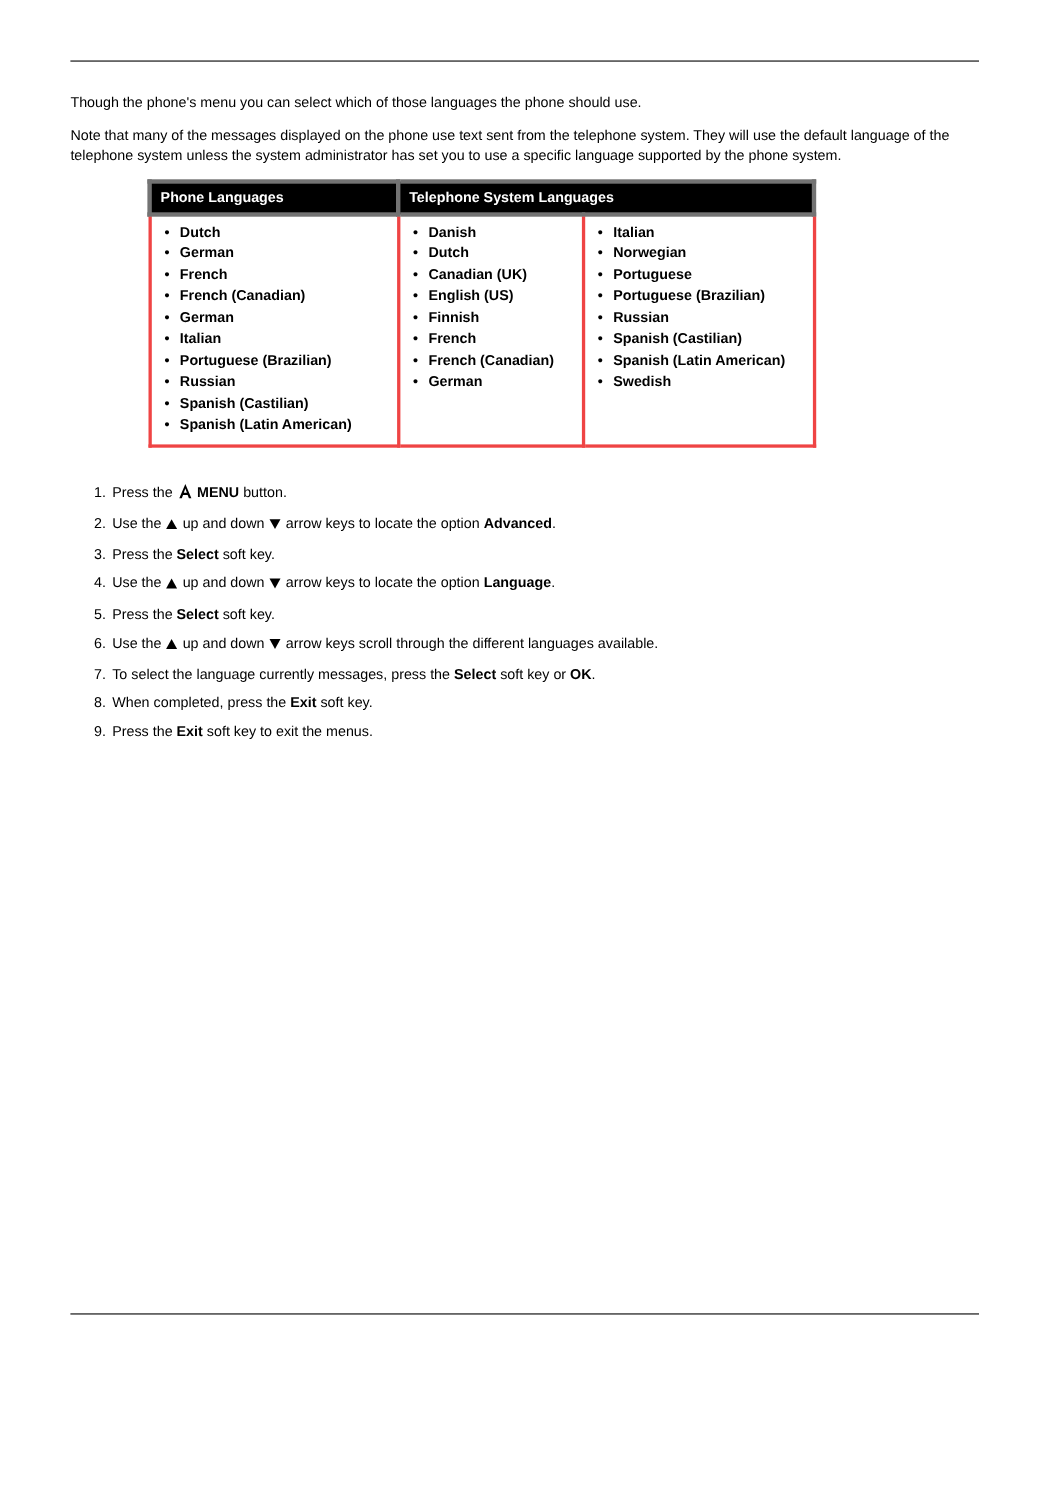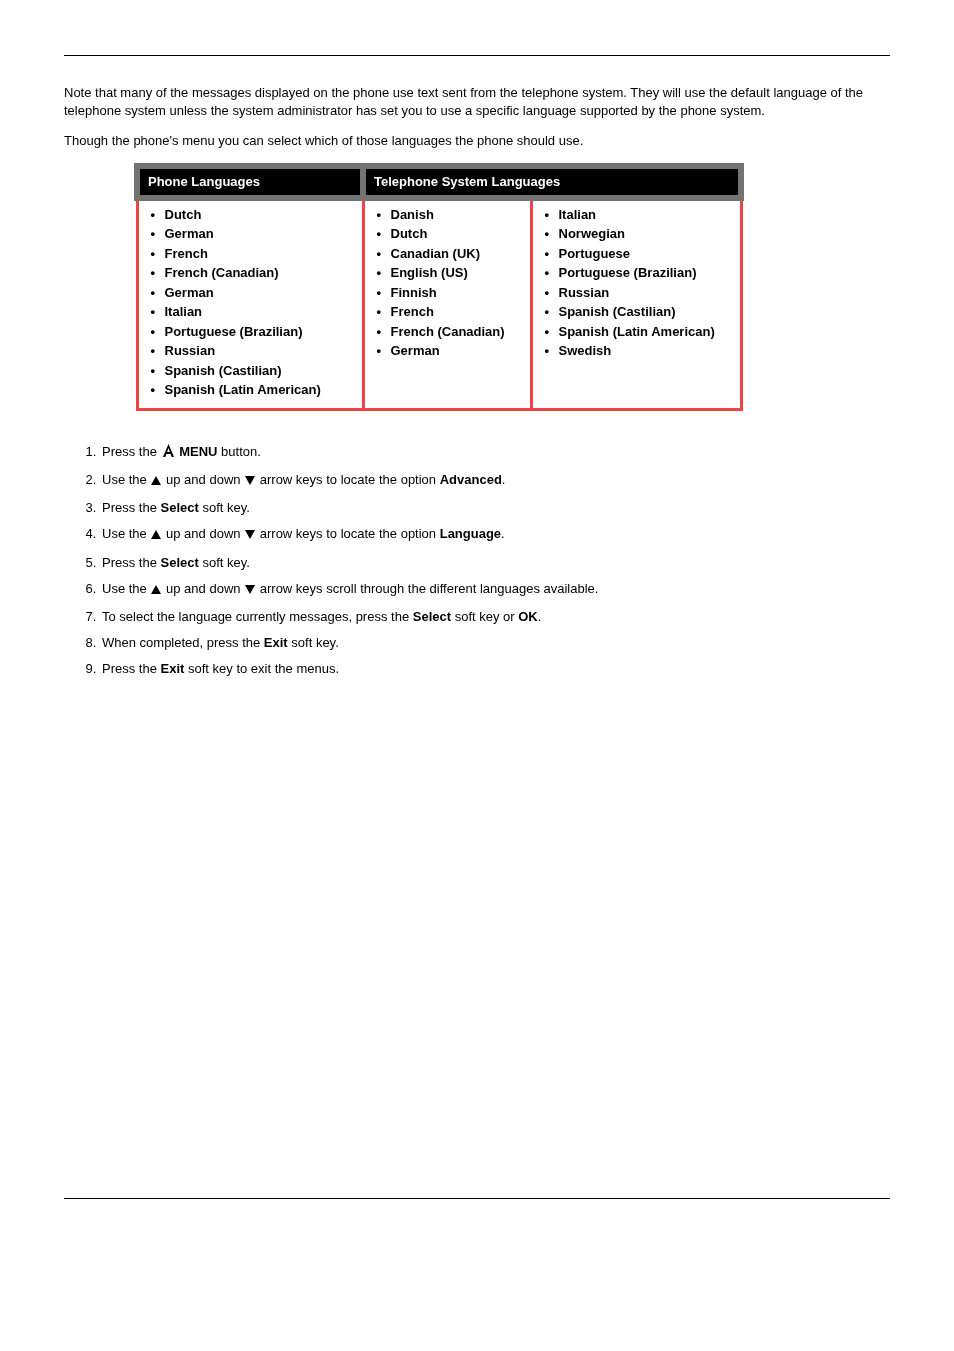--- a/index.html
+++ b/index.html
@@ -31,21 +31,21 @@
       margin-left: 70px;
       margin-top: 8px;
       margin-bottom: 32px;
     }
     .lang-table th {
       background: #000;
       color: #fff;
       text-align: left;
       padding: 4px 8px;
       font-weight: bold;
-      border: 6px solid #737373;
+      border: 4px solid #737373;
     }
     .lang-table td {
       border: 3px solid #ef4444;
       padding: 4px 10px 8px 10px;
       vertical-align: top;
       font-weight: bold;
     }
     .lang-table ul {
       list-style: none;
       padding-left: 0;
@@ -89,22 +89,22 @@
     strong {
       font-weight: bold;
     }
   </style>
 </head>
 <body>
 
 <div class="page">
   <div class="top-rule"></div>
 
+  <p class="para">Though the phone's menu you can select which of those languages the phone should use.</p>
   <p class="para">Note that many of the messages displayed on the phone use text sent from the telephone system. They will use the default language of the telephone system unless the system administrator has set you to use a specific language supported by the phone system.</p>
-  <p class="para">Though the phone's menu you can select which of those languages the phone should use.</p>
 
   <table class="lang-table">
     <thead>
       <tr>
         <th class="col-phone">Phone Languages</th>
         <th colspan="2">Telephone System Languages</th>
       </tr>
     </thead>
     <tbody>
       <tr>

